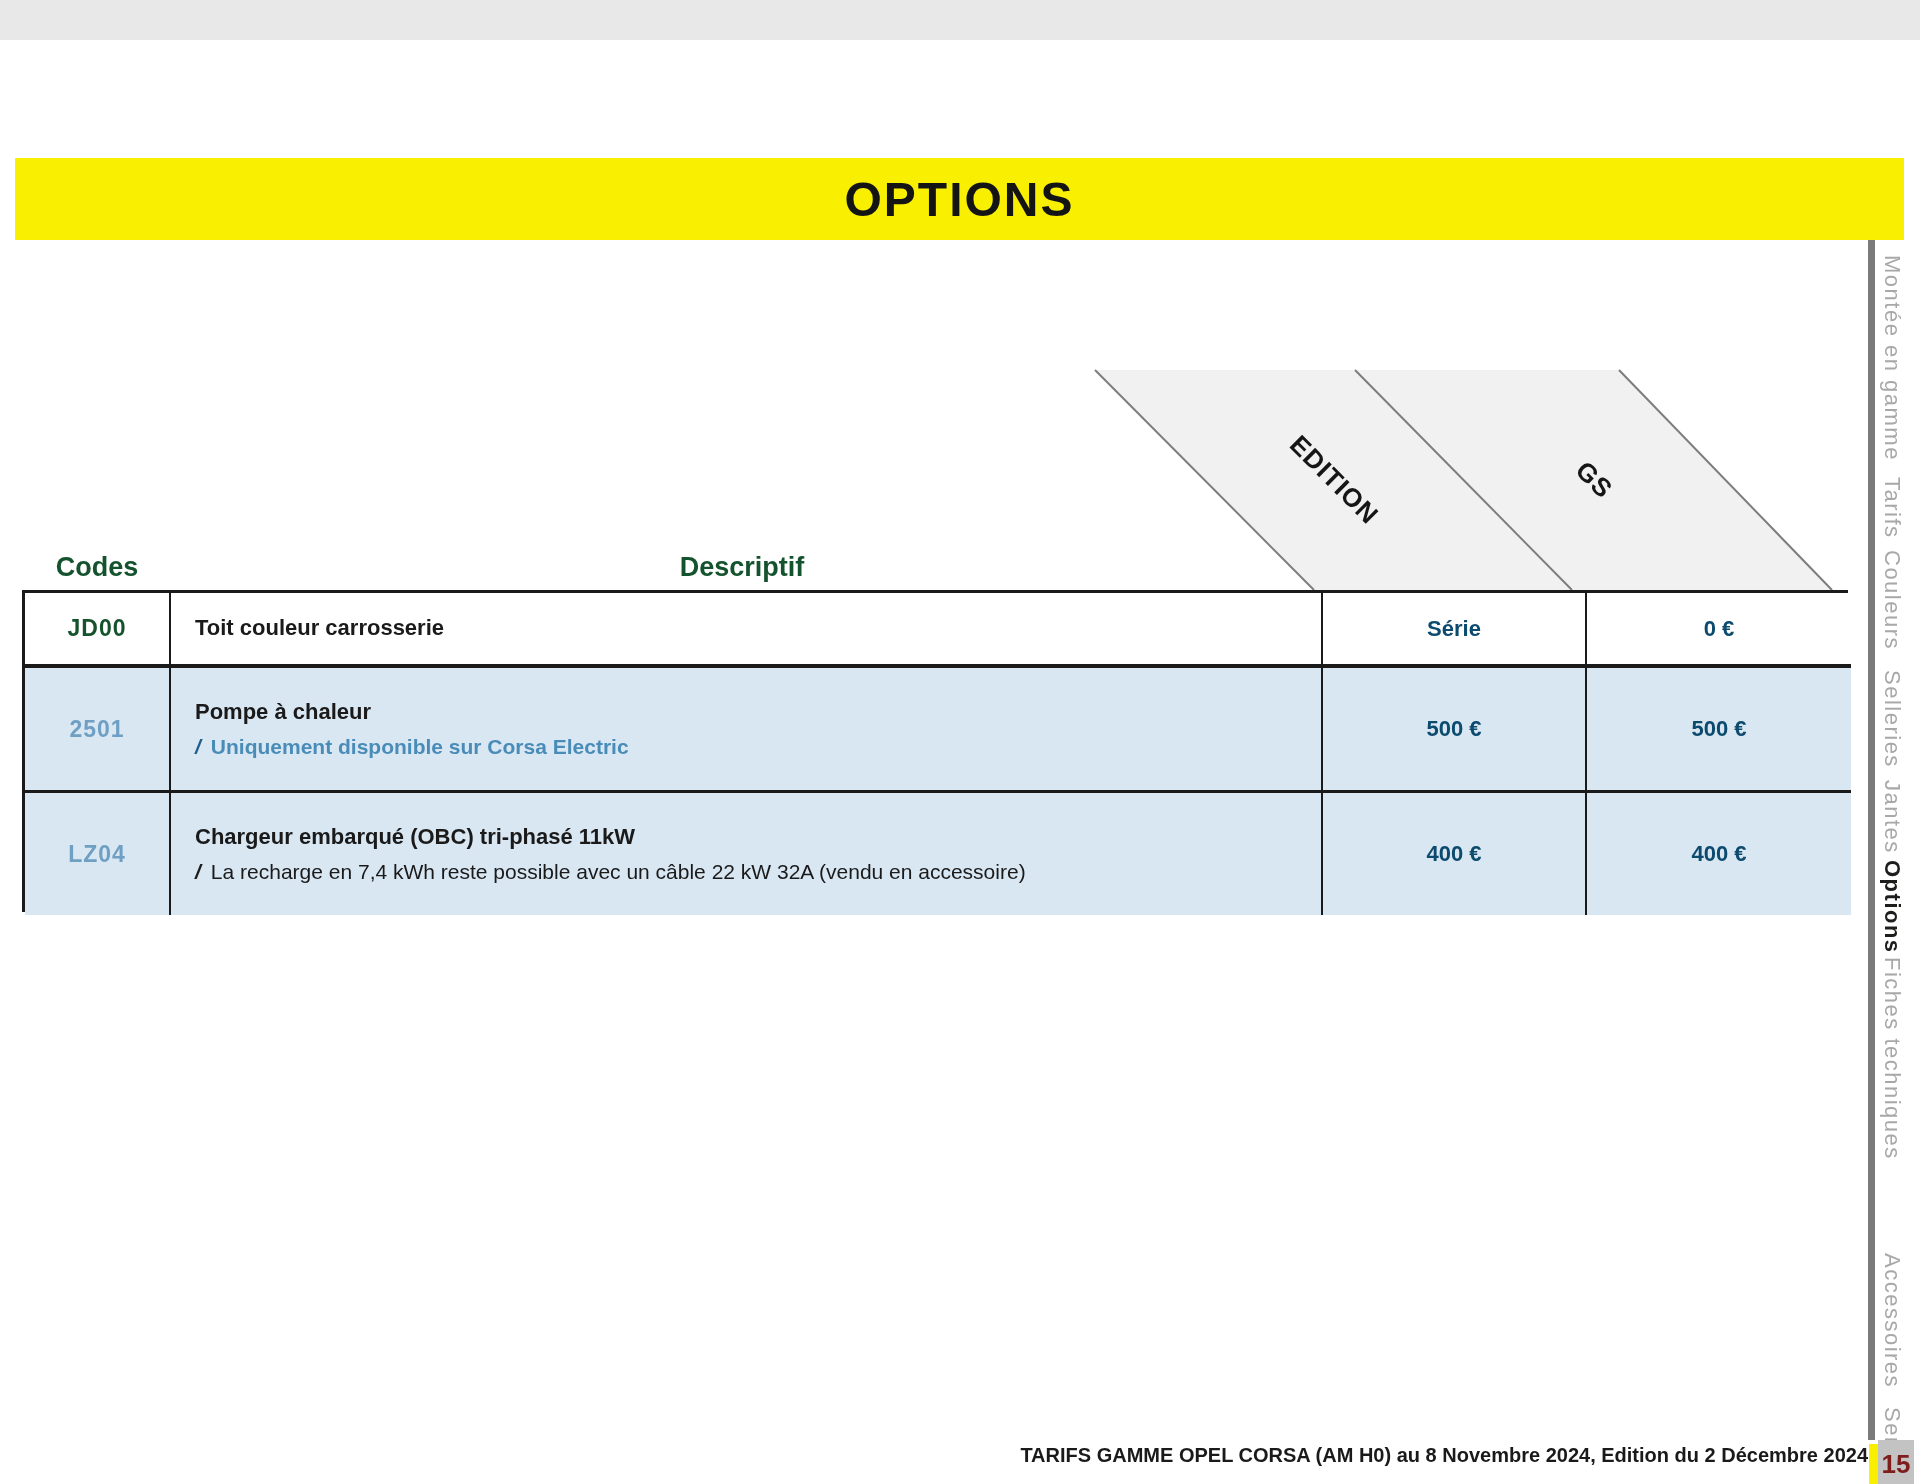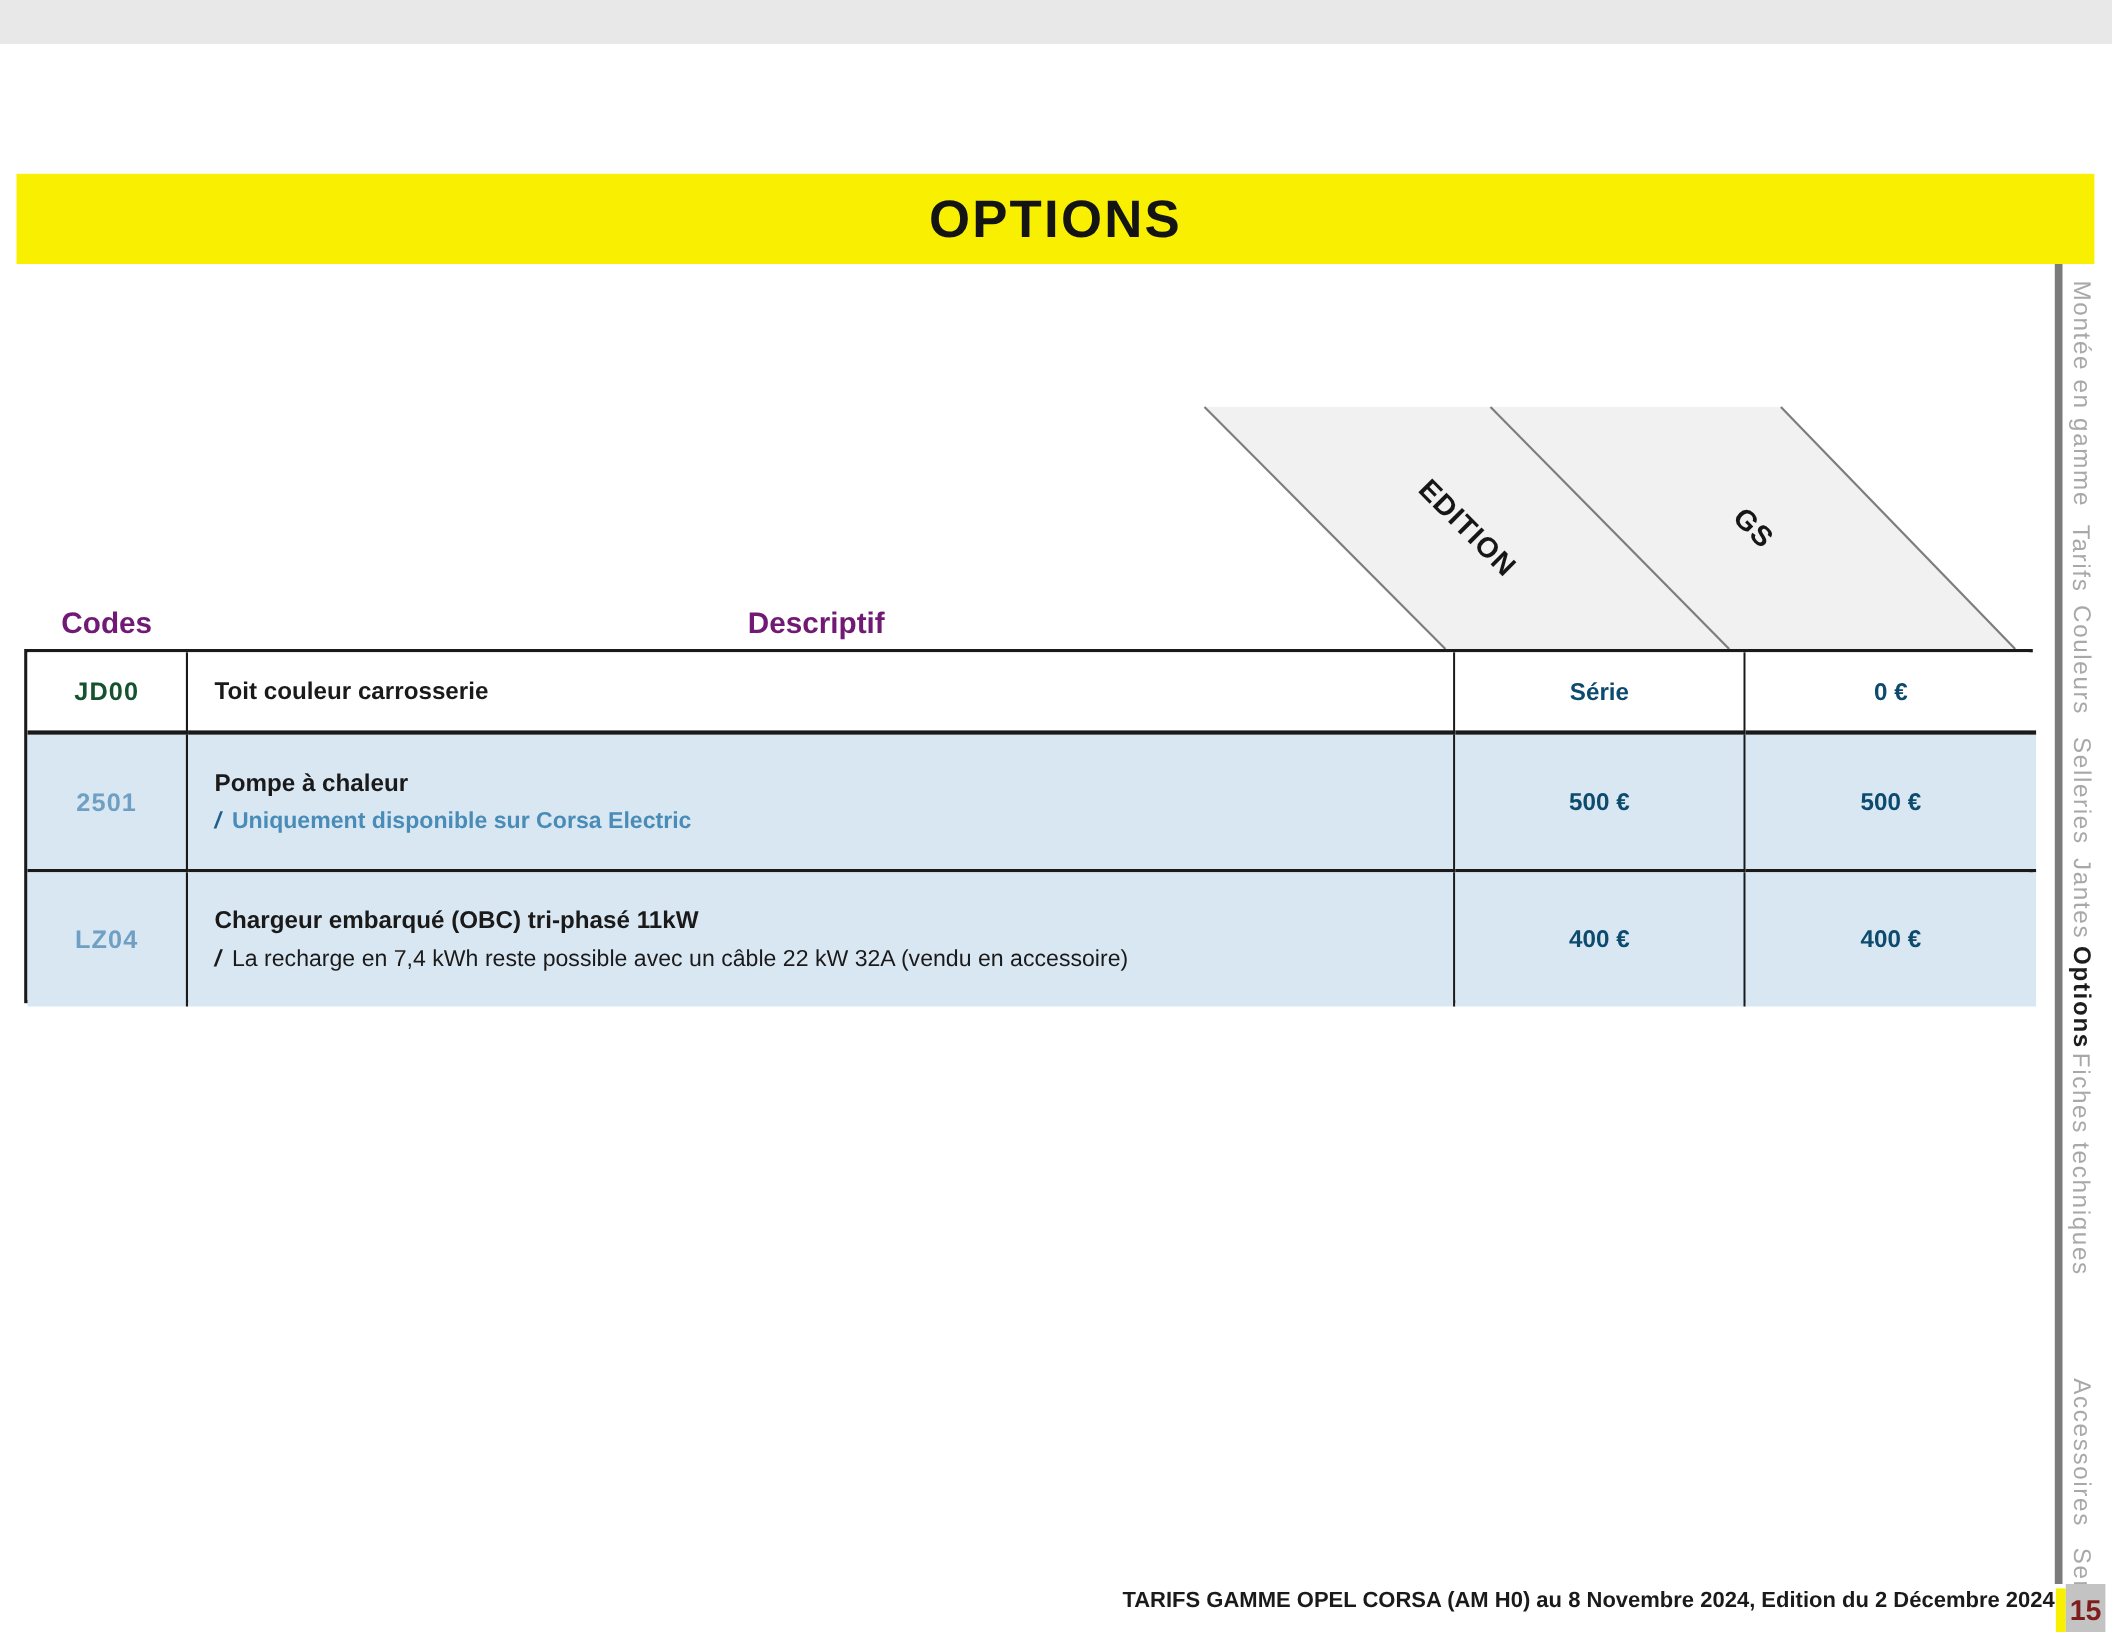--- a/index.html
+++ b/index.html
@@ -25,21 +25,21 @@
   .ribbon svg{position:absolute;left:0;top:0;}
   .trim-label{
     position:absolute;transform:translate(-50%,-50%) rotate(45deg);
     font-size:26px;font-weight:bold;color:#161616;letter-spacing:1px;white-space:nowrap;
   }
   .trim-label.edition{left:254px;top:112px;}
   .trim-label.gs{left:514px;top:112px;}
   
   .col-header{
     position:absolute;transform:translate(-50%,-50%);
-    font-size:27px;font-weight:bold;color:#701a75;white-space:nowrap;
+    font-size:27px;font-weight:bold;color:#14532d;white-space:nowrap;
   }
   .col-header.codes{left:97px;top:527px;}
   .col-header.descriptif{left:742px;top:527px;}
   
   .options-table{
     position:absolute;left:22px;top:550px;width:1826px;height:322px;
     display:grid;
     grid-template-columns:146px 1152px 264px 264px;
     grid-template-rows:75px 125px 122px;
     border:3px solid #1a1a1a;

